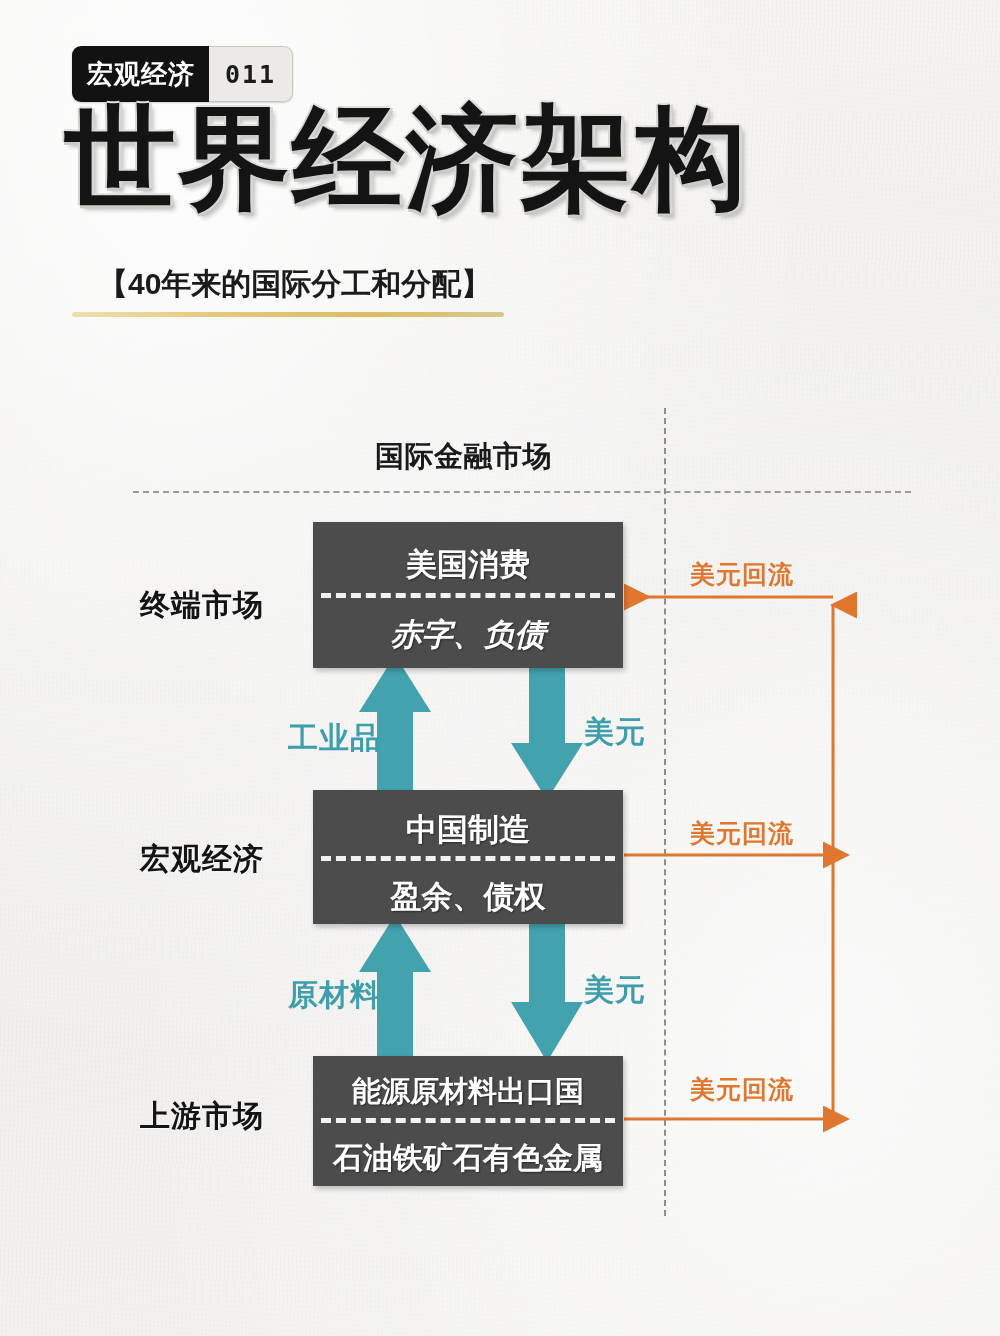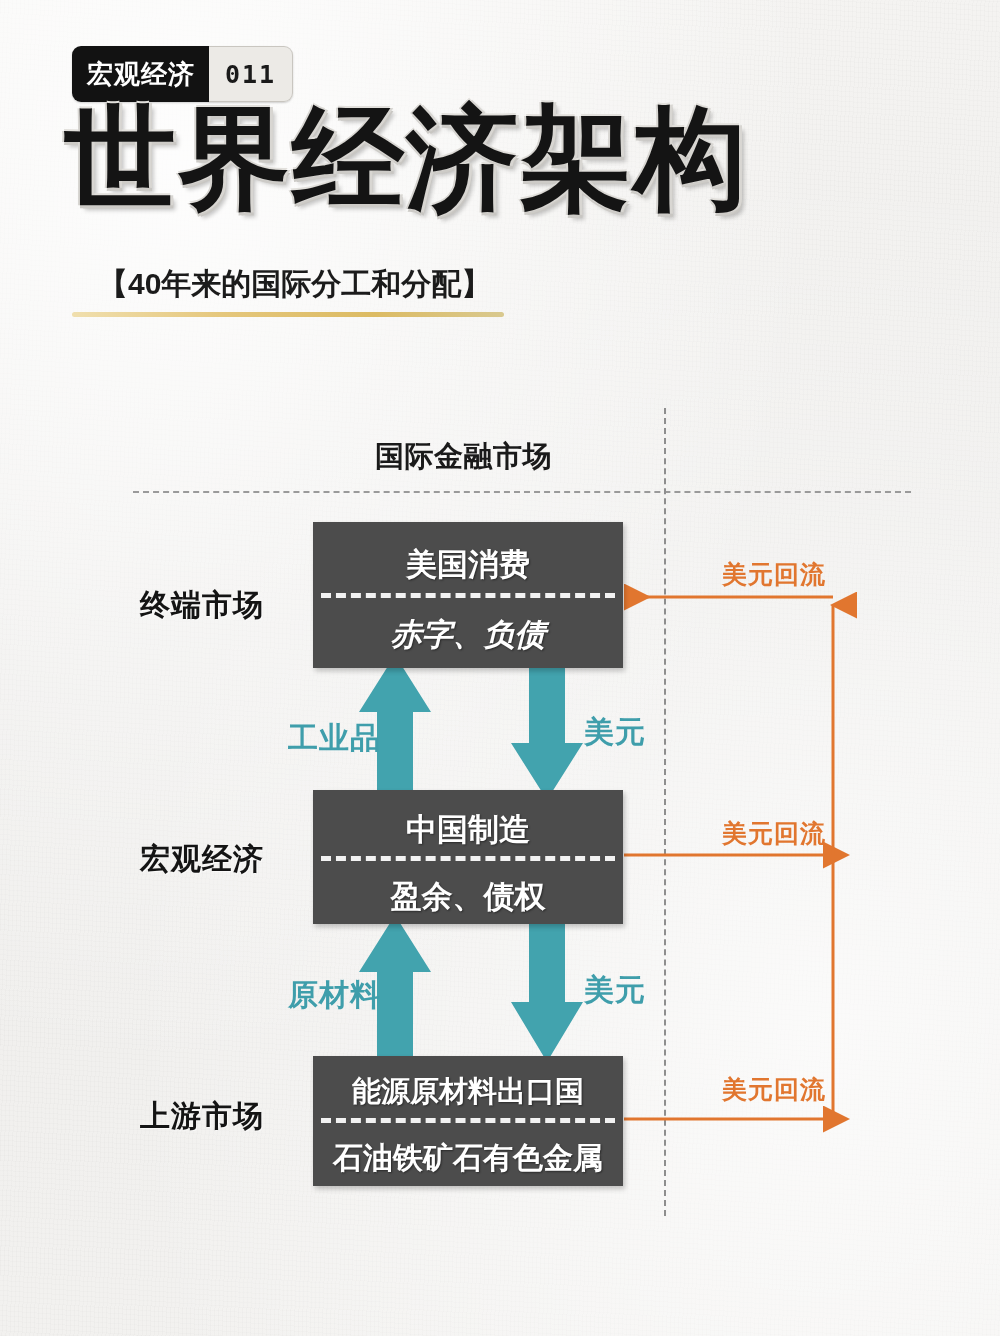--- a/index.html
+++ b/index.html
@@ -208,21 +208,20 @@
   #teal-label-usd-2      { left: 584px; top: 970px; }
 
   
   .orange-label {
     position: absolute;
     font-size: 25px;
     font-weight: bold;
     color: #e1762f;
     white-space: nowrap;
     letter-spacing: 1px;
-    margin-left: 32px;
   }
   #orange-label-1 { left: 690px; top: 558px; }
   #orange-label-2 { left: 690px; top: 817px; }
   #orange-label-3 { left: 690px; top: 1073px; }
 </style>
 </head>
 <body>
 
 <div id="page">
 

